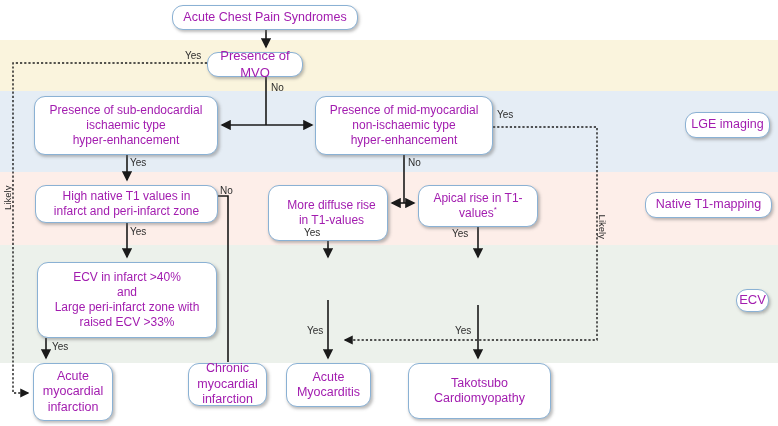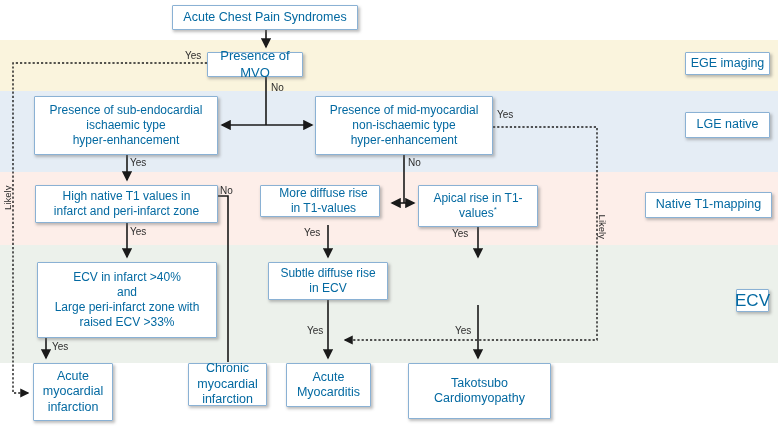--- a/index.html
+++ b/index.html
@@ -8,24 +8,24 @@
     font-family:"Liberation Sans",sans-serif;background:#ffffff;
   }
   .band{position:absolute;left:0;width:778px;}
   .band-ege{top:40px;height:51px;}
   .band-lge{top:91px;height:81px;}
   .band-t1{top:172px;height:73px;}
   .band-ecv{top:245px;height:118px;}
   svg.wires{position:absolute;left:0;top:0;z-index:1;}
   .node{
     position:absolute;z-index:2;background:#ffffff;
-    border:1.5px solid #8ab1d4;border-radius:1px;
+    border:1.5px solid #8ab1d4;border-radius:11px;
     box-shadow:1.5px 2px 3px rgba(110,110,110,.45);
     display:flex;align-items:center;justify-content:center;
-    text-align:center;font-size:12px;line-height:1.24;color:#0369a1;
+    text-align:center;font-size:12px;line-height:1.24;color:#a21caf;
     box-sizing:border-box;
   }
   .node .txt{white-space:pre-line;}
   .node sup{font-size:8px;line-height:0;vertical-align:super;}
   .lbl{
     position:absolute;z-index:3;font-size:10px;color:#2d2d2d;
     line-height:1;white-space:nowrap;
   }
   .lbl.rot-ccw{transform:rotate(-90deg);transform-origin:center;width:36px;text-align:center;}
   .lbl.rot-cw{transform:rotate(90deg);transform-origin:center;width:36px;text-align:center;}
@@ -87,41 +87,37 @@
     <span class="txt">Presence of mid-myocardial
 non-ischaemic type
 hyper-enhancement</span>
   </div>
 
   <div class="node" style="left:35px;top:185px;width:183px;height:38px;">
     <span class="txt">High native T1 values in
 infarct and peri-infarct zone</span>
   </div>
 
-  <div class="node" style="left:260px;top:185px;width:120px;height:32px;padding-left:7px;">
+  <div class="node" style="left:268px;top:185px;width:120px;height:56px;padding-left:7px;">
     <span class="txt">More diffuse rise
 in T1-values</span>
   </div>
 
   <div class="node" style="left:418px;top:185px;width:120px;height:42px;">
     <span class="txt"><span>Apical rise in T1-
 values</span><sup>*</sup></span>
   </div>
 
   <div class="node" style="left:37px;top:262px;width:180px;height:76px;">
     <span class="txt">ECV in infarct &gt;40%
 and
 Large peri-infarct zone with
 raised ECV &gt;33%</span>
   </div>
 
-  <div class="node" style="left:268px;top:262px;width:120px;height:38px;">
-    <span class="txt">Subtle diffuse rise
-in ECV</span>
-  </div>
 
 
   <div class="node" style="left:33px;top:363px;width:80px;height:58px;font-size:12.5px;">
     <span class="txt">Acute
 myocardial
 infarction</span>
   </div>
 
   <div class="node" style="left:188px;top:363px;width:79px;height:43px;font-size:12.5px;">
     <span class="txt">Chronic
@@ -132,33 +128,30 @@
   <div class="node" style="left:286px;top:363px;width:85px;height:44px;font-size:12.5px;">
     <span class="txt">Acute
 Myocarditis</span>
   </div>
 
   <div class="node" style="left:408px;top:363px;width:143px;height:56px;font-size:12.5px;">
     <span class="txt">Takotsubo
 Cardiomyopathy</span>
   </div>
 
-  <div class="node" style="left:685px;top:52px;width:85px;height:23px;font-size:12.5px;">
-    <span class="txt">EGE imaging</span>
-  </div>
 
   <div class="node" style="left:685px;top:112px;width:85px;height:26px;font-size:12.5px;">
-    <span class="txt">LGE native</span>
+    <span class="txt">LGE imaging</span>
   </div>
 
   <div class="node" style="left:645px;top:192px;width:127px;height:26px;font-size:12.5px;">
     <span class="txt">Native T1-mapping</span>
   </div>
 
-  <div class="node" style="left:736px;top:289px;width:33px;height:23px;font-size:17px;">
+  <div class="node" style="left:736px;top:289px;width:33px;height:23px;font-size:13px;">
     <span class="txt">ECV</span>
   </div>
 
   <div class="lbl" style="left:185px;top:51px;">Yes</div>
   <div class="lbl" style="left:271px;top:83px;">No</div>
   <div class="lbl" style="left:130px;top:158px;">Yes</div>
   <div class="lbl" style="left:408px;top:158px;">No</div>
   <div class="lbl" style="left:497px;top:110px;">Yes</div>
   <div class="lbl" style="left:130px;top:227px;">Yes</div>
   <div class="lbl" style="left:220px;top:186px;">No</div>

